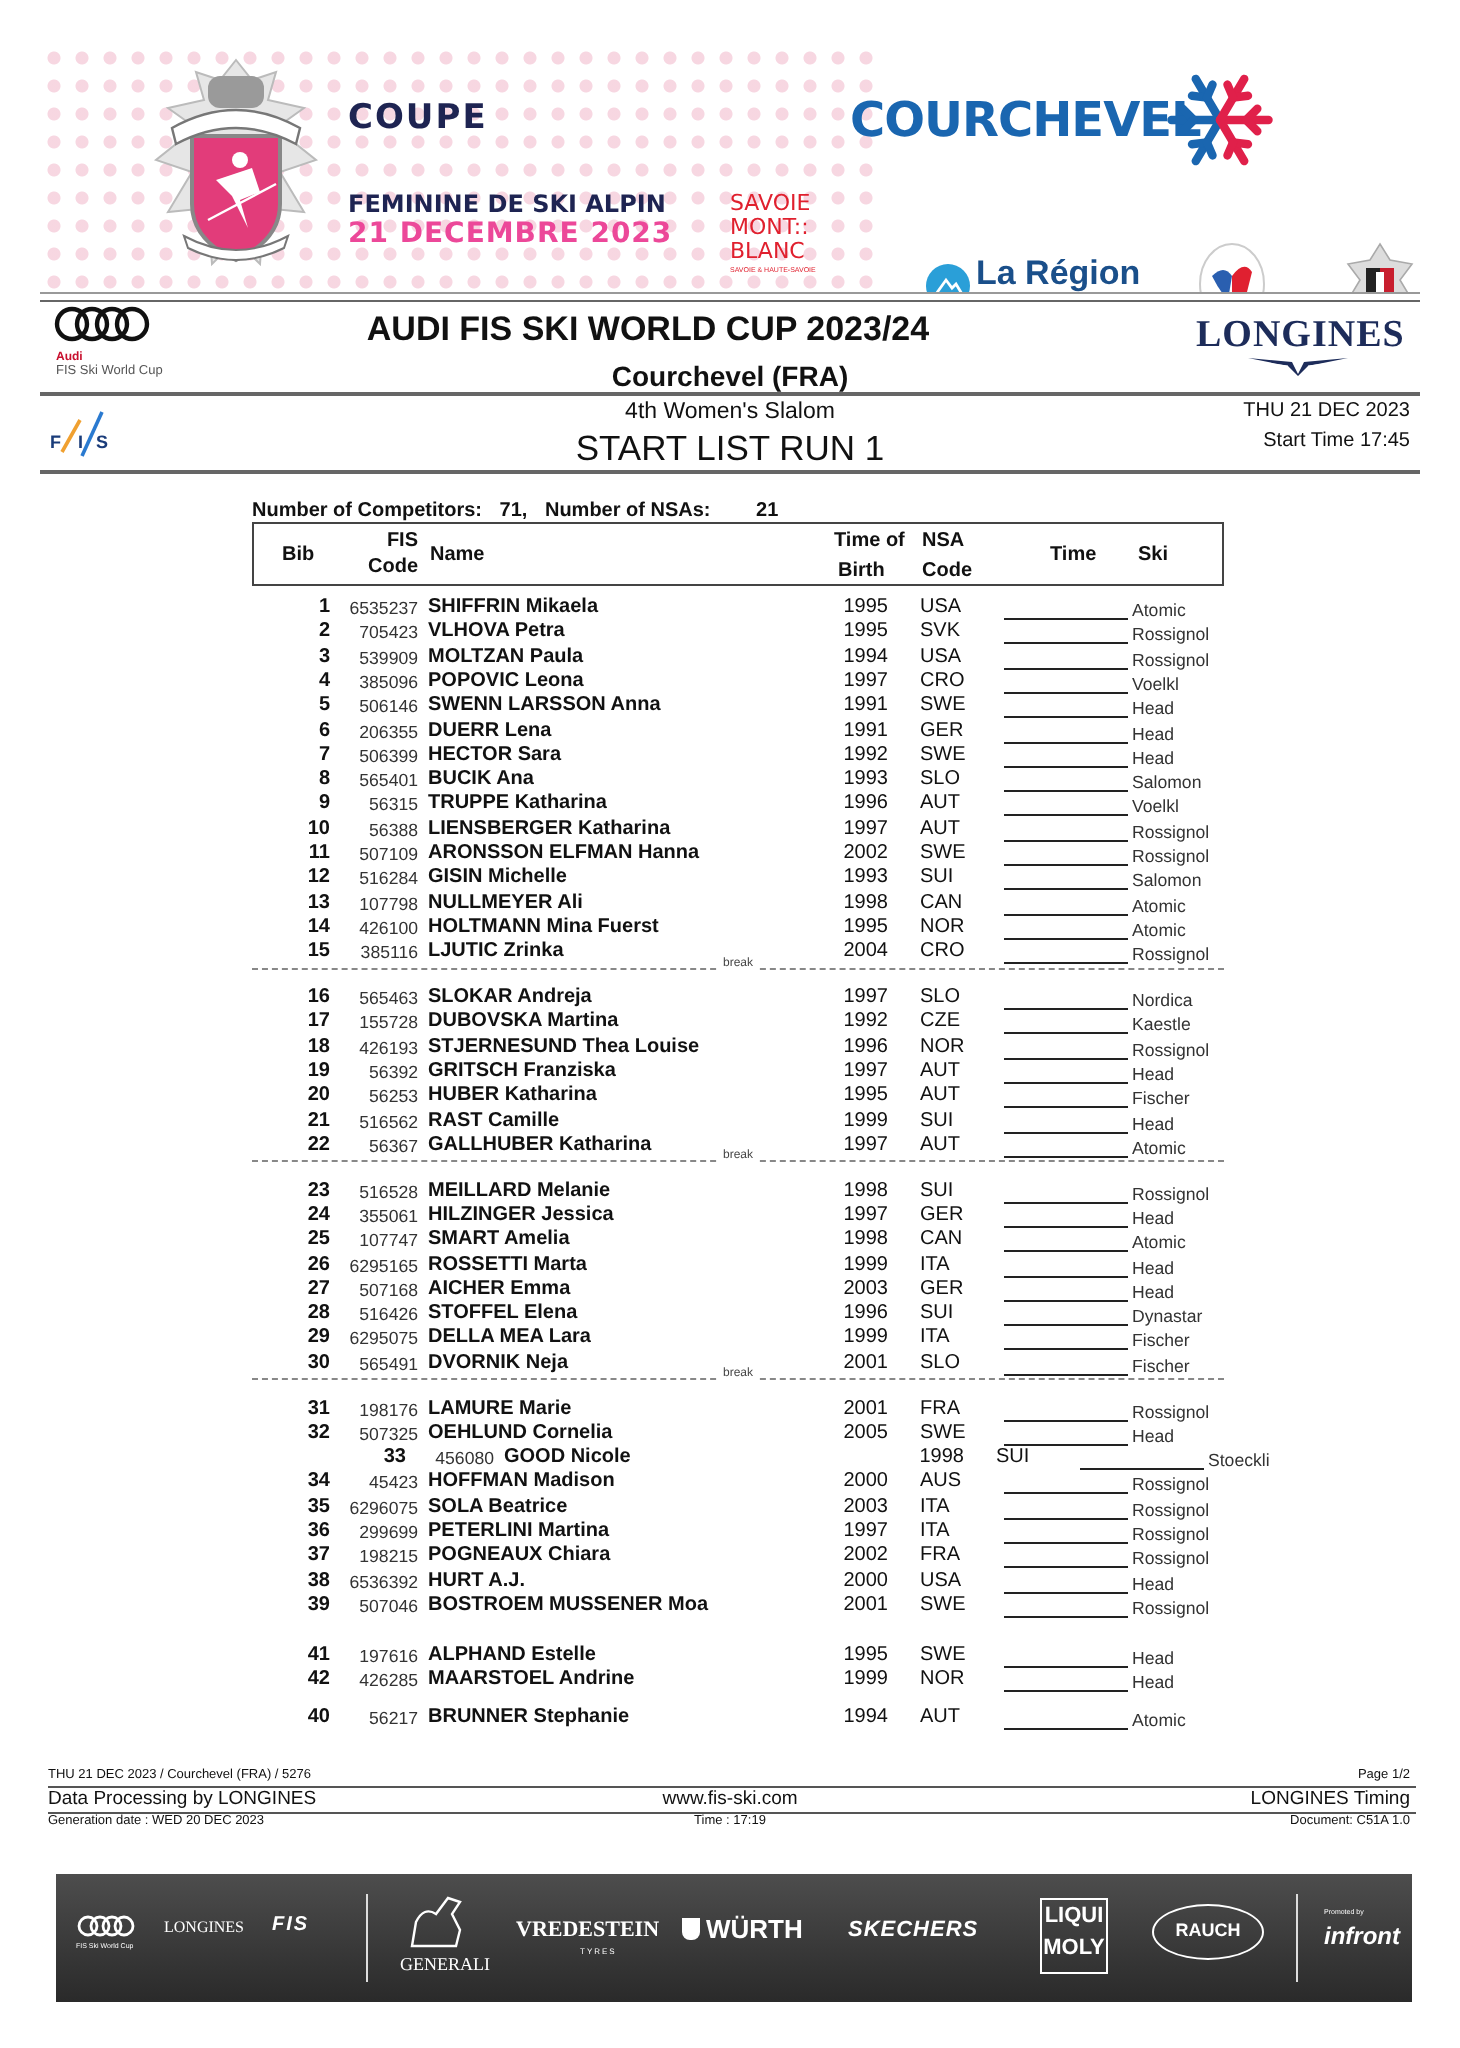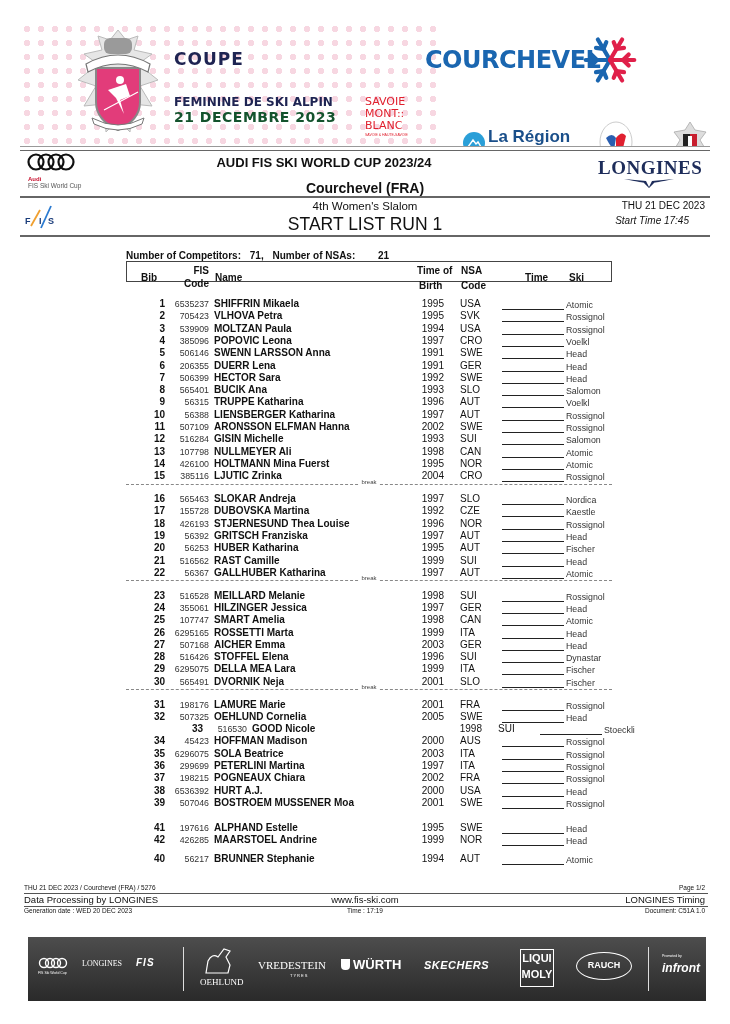--- a/index.html
+++ b/index.html
@@ -8,50 +8,50 @@
 
   
   .banner { left:20px; top:22px; width:690px; height:125px; overflow:hidden; }
   .dots { left:0; top:0; width:420px; height:125px;
     background-image: radial-gradient(circle, rgba(232,140,170,0.35) 3px, transparent 3.5px);
     background-size: 14px 14px; }
   .crest { left:48px; top:6px; width:100px; height:116px; }
   .coupe1 { left:154px; top:28px; font-family:"DejaVu Sans", sans-serif; font-weight:bold; font-size:17px; color:#1e2452; letter-spacing:1px; line-height:18px; }
   .coupe2 { left:154px; top:44px; font-family:"DejaVu Sans", sans-serif; font-weight:bold; font-size:25px; color:#1e2452; letter-spacing:1px; line-height:28px; }
   .coupe3 { left:154px; top:73px; font-family:"DejaVu Sans", sans-serif; font-weight:bold; font-size:12px; color:#1e2452; line-height:14px; }
-  .coupe4 { left:154px; top:87px; font-family:"DejaVu Sans", sans-serif; font-weight:bold; font-size:14px; color:#14532d; letter-spacing:0.5px; line-height:16px; }
+  .coupe4 { left:154px; top:87px; font-family:"DejaVu Sans", sans-serif; font-weight:bold; font-size:14px; color:#ec4899; letter-spacing:0.5px; line-height:16px; }
   .savoie { left:345px; top:74px; font-family:"DejaVu Sans", sans-serif; font-weight:normal; font-size:11px; line-height:12px; color:#e0202e; }
   .savoie-sub { left:345px; top:111px; font-size:3.5px; color:#e0202e; }
   .courchevel-word { left:405px; top:24px; font-family:"DejaVu Sans", sans-serif; font-weight:bold; font-size:24px; color:#1a66b0; letter-spacing:-0.5px; }
   .snowflake { left:562px; top:10px; width:56px; height:56px; }
   .region-ic { left:443px; top:110px; width:22px; height:22px; border-radius:50%; background:#2a9fd8; }
   .region-t { left:468px; top:105px; font-weight:bold; font-size:17px; color:#1a4f8a; }
   .ffs { left:578px; top:98px; width:36px; height:44px; }
   .crest2 { left:650px; top:98px; width:40px; height:42px; }
   .banner-line { left:20px; top:146px; width:690px; height:1px; background:#999; }
 
   
   .hline { left:20px; width:690px; background:#666; }
   .audi-rings { left:27px; top:152px; width:48px; height:20px; }
   .audi-t { left:28px; top:176px; font-size:6px; color:#c8102e; font-weight:bold; }
   .audi-s { left:28px; top:182px; font-size:6.5px; color:#555; }
-  .title1 { left:0; width:648px; top:155px; text-align:center; font-weight:bold; font-size:13px; }
+  .title1 { left:0; width:648px; top:155px; text-align:center; font-weight:bold; font-size:17px; }
   .title2 { left:0; width:730px; top:180px; text-align:center; font-weight:bold; font-size:14px; }
   .longines { left:598px; top:157px; font-family:"Liberation Serif", serif; font-weight:bold; font-size:19px; color:#1d2c5a; letter-spacing:0.5px; }
   .longines-wing { left:622px; top:177px; width:54px; height:11px; }
   .fis-logo { left:24px; top:204px; width:36px; height:26px; }
   .race { left:0; width:730px; top:200px; text-align:center; font-size:11.5px; }
   .startlist { left:0; width:730px; top:214px; text-align:center; font-size:17.5px; }
   .date-r { right:25px; top:200px; font-size:10px; text-align:right; }
-  .start-r { right:41px; top:215px; font-size:10px; text-align:left;font-style:italic; }
+  .start-r { right:25px; top:215px; font-size:10px; text-align:left; }
 
   
   .counts { left:126px; top:250px; font-size:10px; font-weight:bold; }
   .counts span { display:inline-block; }
-  .thead { left:126px; top:261px; width:486px; height:21px; border:1px solid #444; box-sizing:border-box; font-weight:bold; font-size:10px; }
+  .thead { left:126px; top:261px; width:486px; height:32px; border:1px solid #444; box-sizing:border-box; font-weight:bold; font-size:10px; }
   .thead div { position:absolute; }
   .rows { left:0; top:0; }
   .row { position:absolute; left:0; width:730px; height:12px; font-size:10px; line-height:12px; }
   .row .bib { position:absolute; left:140px; width:25px; text-align:right; font-weight:bold; }
   .row .code { position:absolute; left:168px; width:41px; text-align:right; font-size:8.8px; color:#333; }
   .row .name { position:absolute; left:214px; font-weight:bold; }
   .row .yob { position:absolute; left:410px; width:34px; text-align:right; }
   .row .nsa { position:absolute; left:460px; }
   .row .time { position:absolute; left:502px; width:62px; height:11px; border-bottom:1px solid #222; }
   .row .ski { position:absolute; left:566px; font-size:8.8px; color:#333; top:1px; }
@@ -510,21 +510,21 @@
       <span class="bib">32</span>
       <span class="code">507325</span>
       <span class="name">OEHLUND Cornelia</span>
       <span class="yob">2005</span>
       <span class="nsa">SWE</span>
       <span class="time"></span>
       <span class="ski">Head</span>
     </div>
     <div class="row" style="top: 723.1px; margin-left: 38px;">
       <span class="bib">33</span>
-      <span class="code">516530</span>
+      <span class="code">456080</span>
       <span class="name">GOOD Nicole</span>
       <span class="yob">1998</span>
       <span class="nsa">SUI</span>
       <span class="time"></span>
       <span class="ski">Stoeckli</span>
     </div>
     <div class="row" style="top: 735.4px;">
       <span class="bib">34</span>
       <span class="code">45423</span>
       <span class="name">HOFFMAN Madison</span>
@@ -627,22 +627,22 @@
         <circle cx="24" cy="6" r="4.5"></circle>
       </g>
   </svg>
   <div class="s" style="left:10px;top:34px;font-size:3.5px;">FIS Ski World Cup</div>
   <div class="s" style="left:54px;top:22px;font-family:'Liberation Serif',serif;font-size:8px;">LONGINES</div>
   <div class="s" style="left:108px;top:20px;font-size:10px;font-weight:bold;font-style:italic;letter-spacing:1px;">FIS</div>
   <div class="sep" style="left:155px;"></div>
   <svg style="position:absolute;left:174px;top:8px;" width="32" height="30" viewBox="0 0 32 30">
     <path d="M4,28 L6,16 Q10,8 16,12 L22,4 L28,6 L24,12 L28,20 L26,28 Z" fill="none" stroke="#fff" stroke-width="1.2"></path>
   </svg>
-  <div class="s" style="left:172px;top:40px;font-family:'Liberation Serif',serif;font-size:9px;">OEHLUND</div>
-  <div class="s" style="left:230px;top:22px;font-family:'Liberation Serif',serif;font-size:11px;font-weight:normal;">VREDESTEIN</div>
+  <div class="s" style="left:172px;top:40px;font-family:'Liberation Serif',serif;font-size:9px;">GENERALI</div>
+  <div class="s" style="left:230px;top:22px;font-family:'Liberation Serif',serif;font-size:11px;font-weight:bold;">VREDESTEIN</div>
   <div class="s" style="left:262px;top:36px;font-size:4px;letter-spacing:1px;">TYRES</div>
   <div class="s" style="left:313px;top:20px;font-size:13px;font-weight:bold;">
     <span style="display:inline-block;width:9px;height:11px;background:#fff;border-radius:0 0 4px 4px;margin-right:3px;vertical-align:-1px;"></span><span>WÜRTH</span>
   </div>
   <div class="s" style="left:396px;top:22px;font-size:11px;font-weight:bold;font-style:italic;letter-spacing:0.5px;">SKECHERS</div>
   <div class="s" style="left:492px;top:12px;width:34px;height:38px;border:1.5px solid #fff;box-sizing:border-box;text-align:center;font-weight:bold;font-size:11px;line-height:16px;">
     <div>LIQUI</div>
     <div>MOLY</div>
   </div>
   <div class="s" style="left:548px;top:15px;width:56px;height:28px;border:1.5px solid #fff;border-radius:50%;box-sizing:border-box;text-align:center;line-height:25px;font-size:9px;font-weight:bold;">RAUCH</div>

